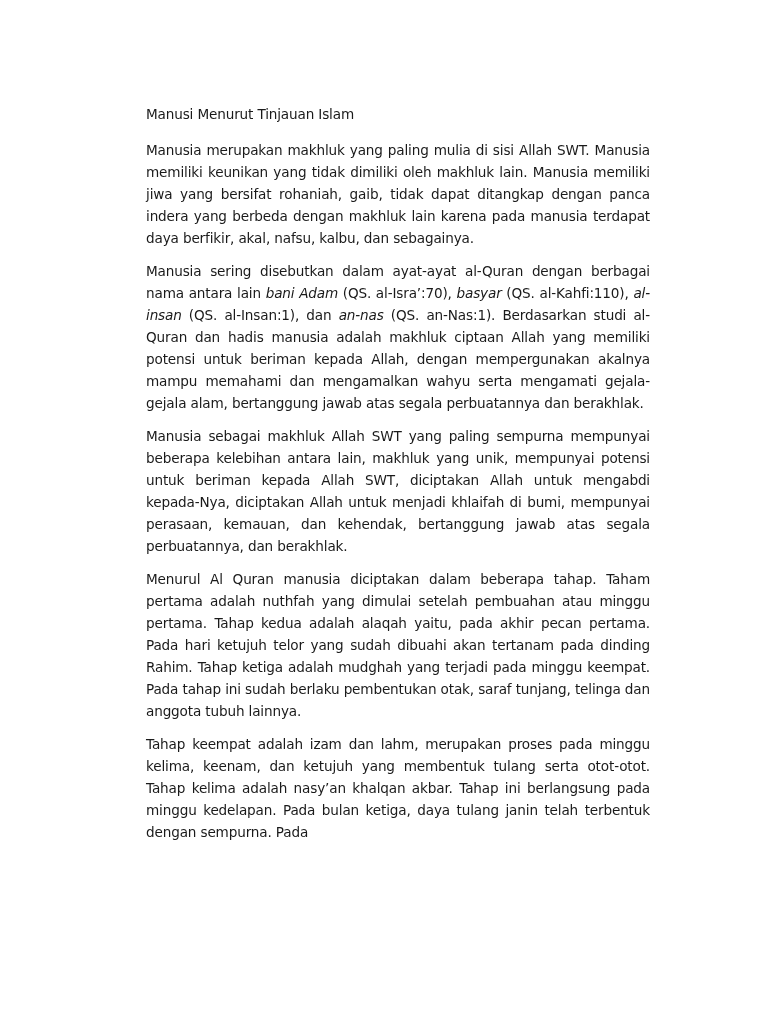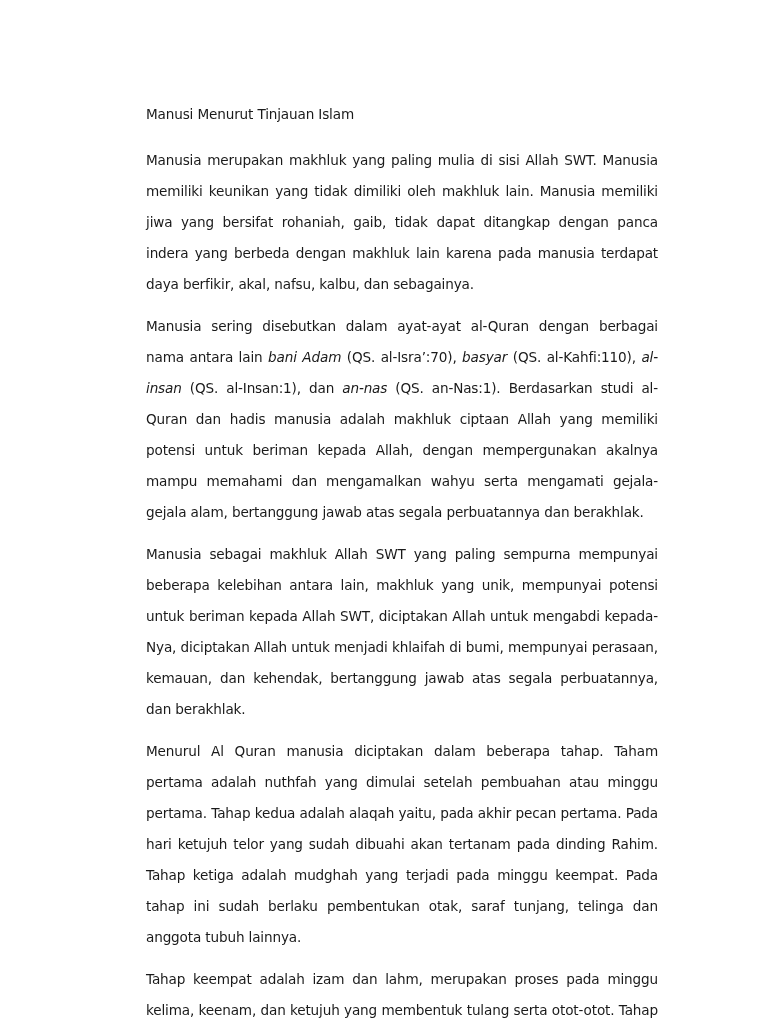--- a/index.html
+++ b/index.html
@@ -17,28 +17,28 @@
     }
     .page {
       position: absolute;
       left: 146px;
       top: 104px;
       width: 512px;
     }
     .doc-title {
       font-size: 13.6px;
       line-height: 20px;
-      margin: 0 0 21px 0;
+      margin: 0 0 15px 0;
       font-weight: normal;
       letter-spacing: -0.15px;
     }
     .para {
       font-size: 13.6px;
-      line-height: 31px;
-      margin: 0 0 11px 0;
+      line-height: 22px;
+      margin: 0 8px 11px 0;
       text-align: justify;
       letter-spacing: -0.15px;
       word-spacing: 0px;
     }
     .para em {
       font-style: italic;
     }
   </style>
 </head>
 <body>

